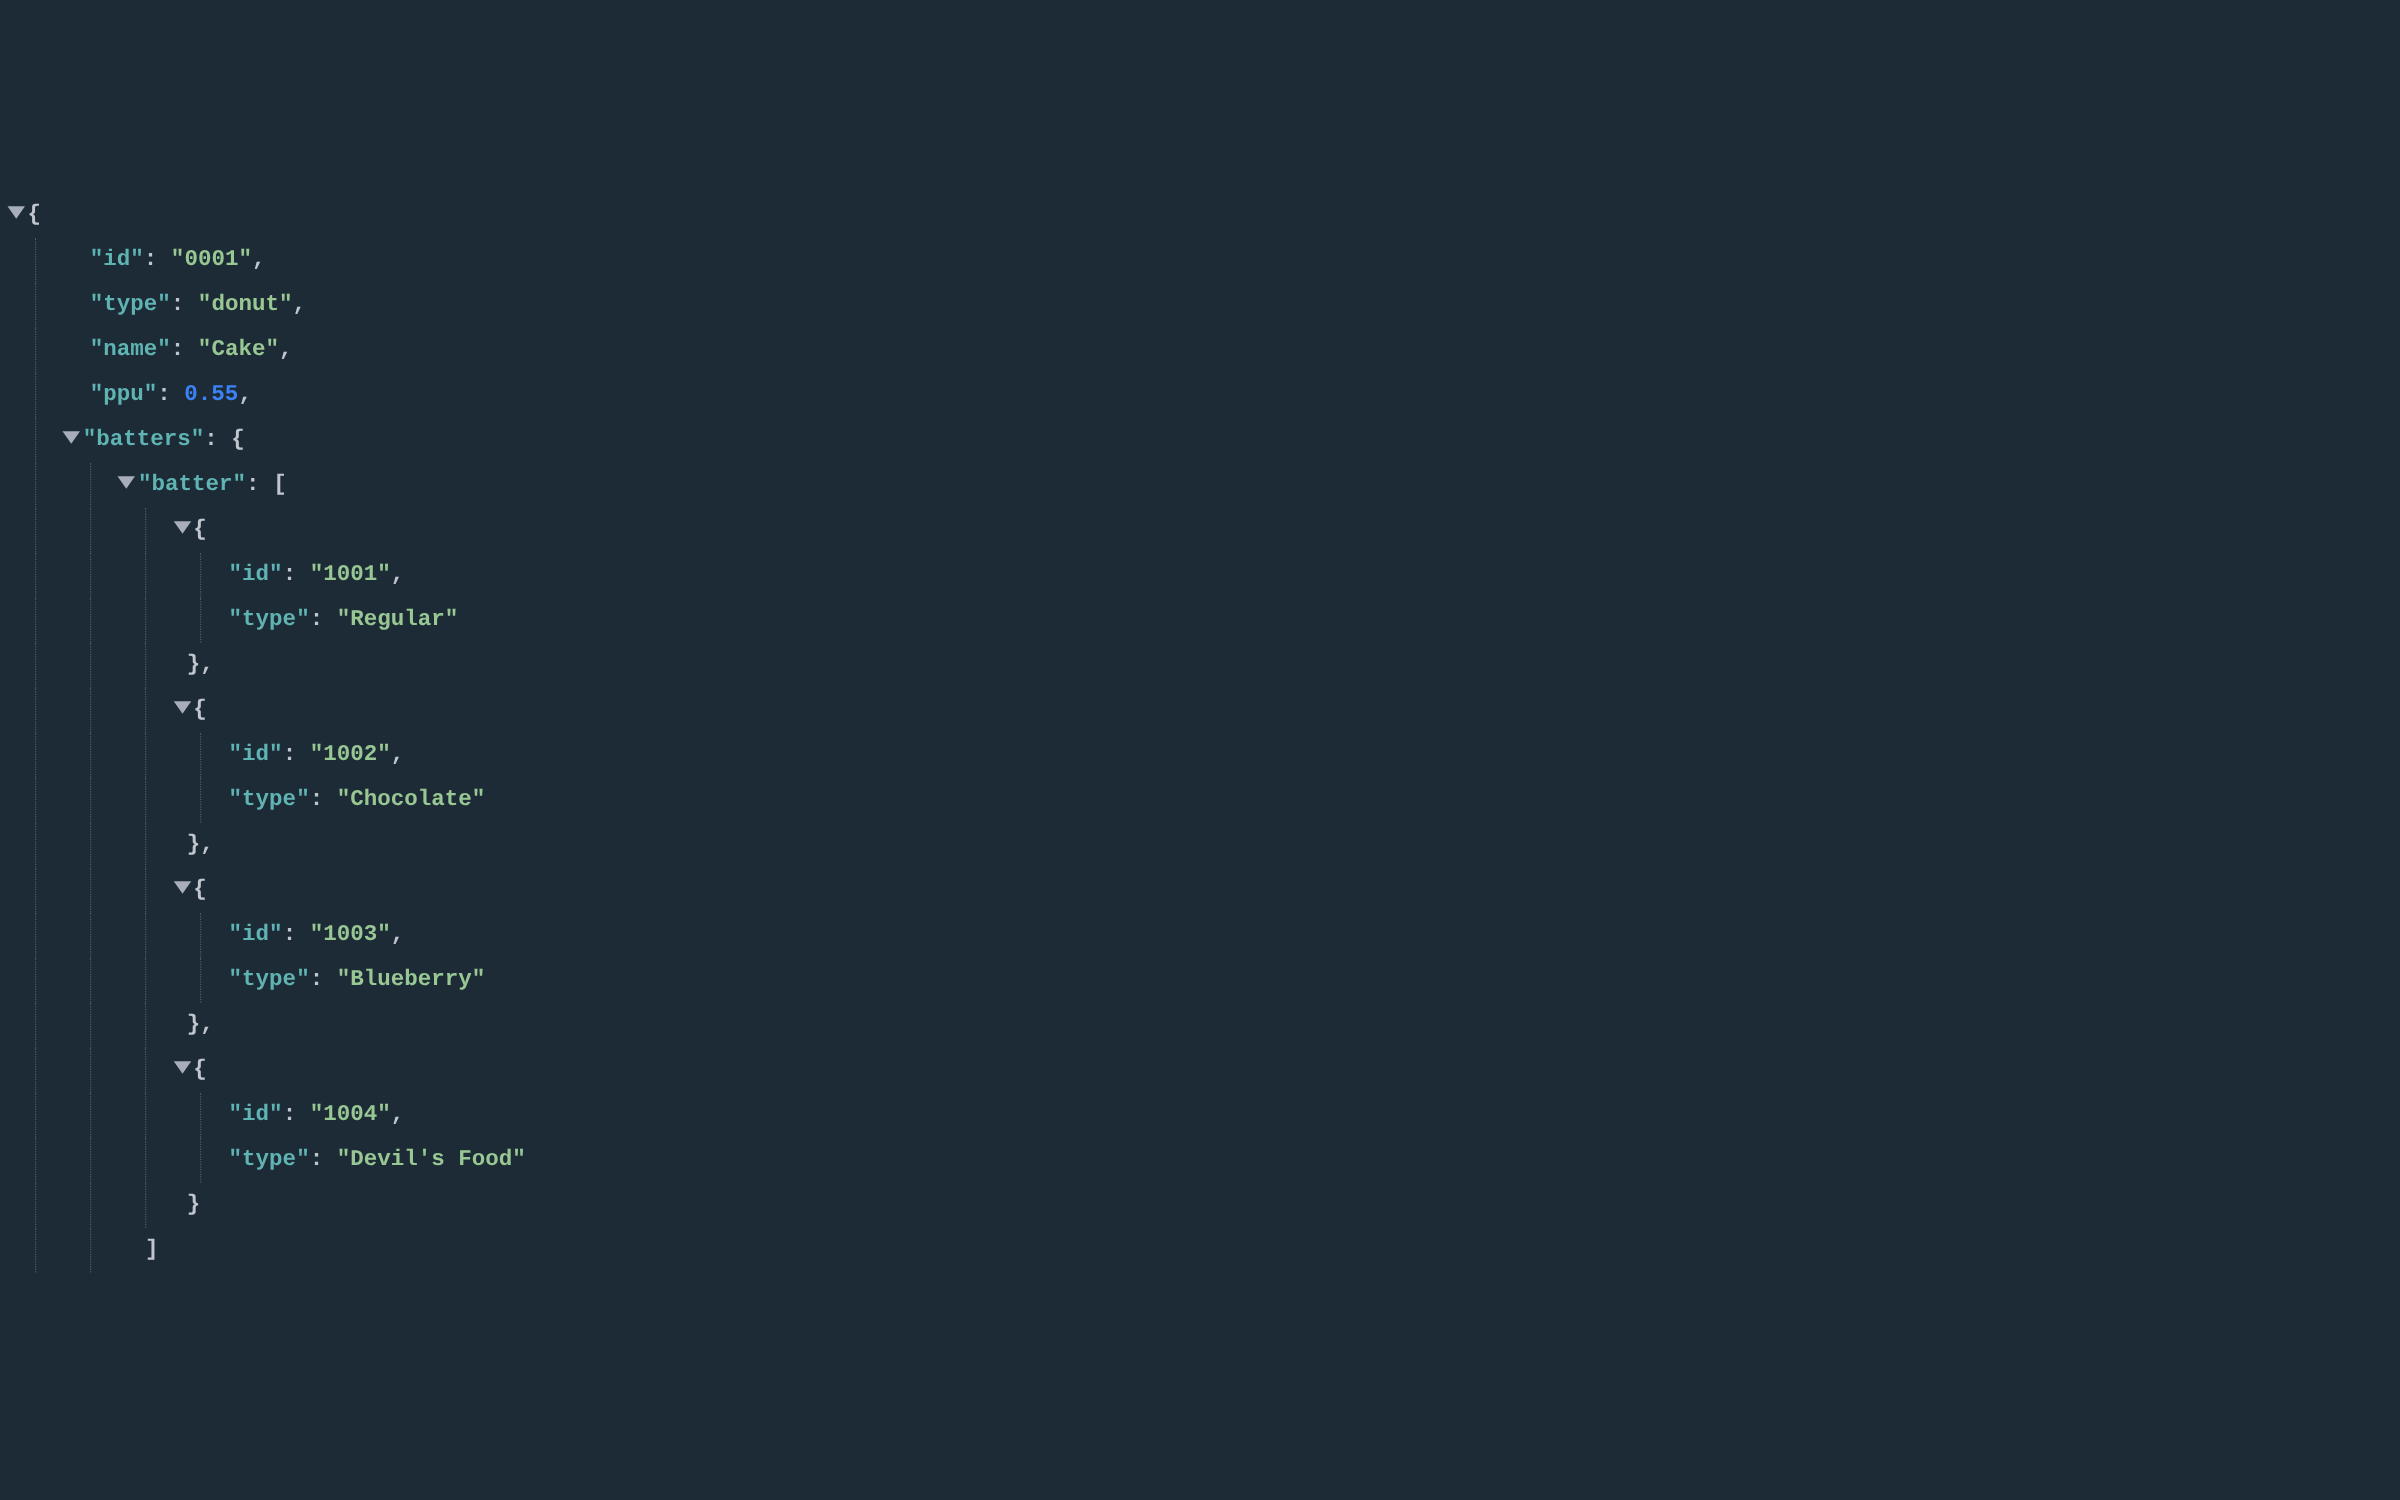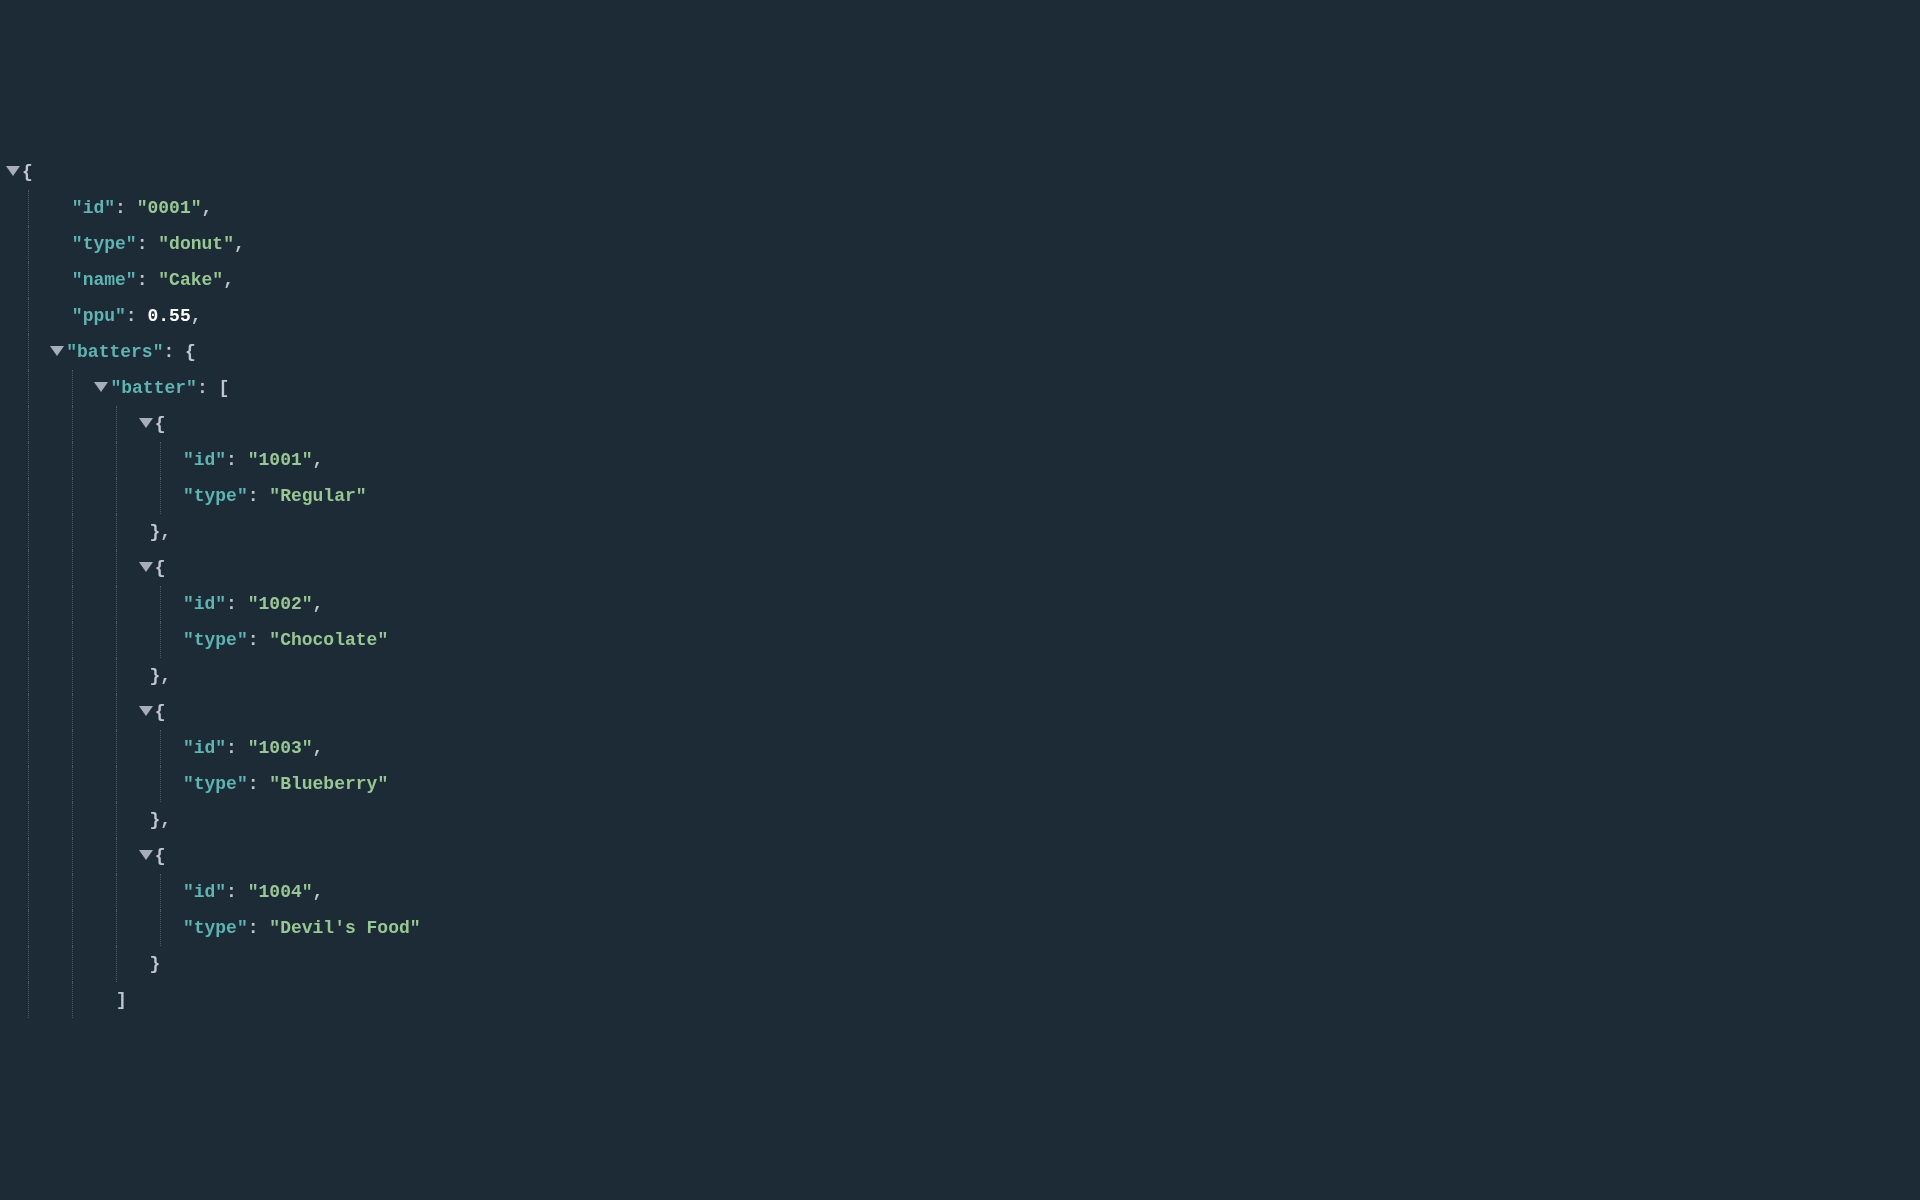--- a/index.html
+++ b/index.html
@@ -25,21 +25,21 @@
     width: 0; height: 0;
     border-left: 7px solid transparent;
     border-right: 7px solid transparent;
     border-top: 10px solid #a7adba;
     vertical-align: middle;
     margin-right: 2px;
     margin-bottom: 3px;
   }
   .key   { color: #5fb3b3; }
   .str   { color: #99c794; }
-  .num   { color: #ffffff; }
+  .num   { color: #3b82f6; }
   .punc  { color: #c0c5ce; }
   .guide {
     display: inline-block;
     border-left: 1px dotted #4a5b68;
     height: 36px;
     vertical-align: top;
     width: 0;
   }
 </style>
 </head>

